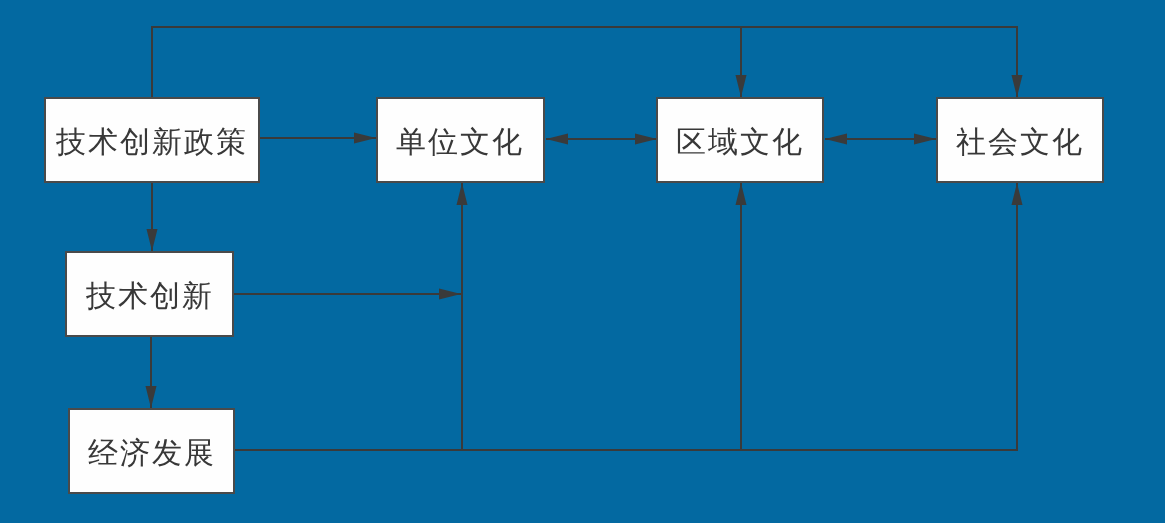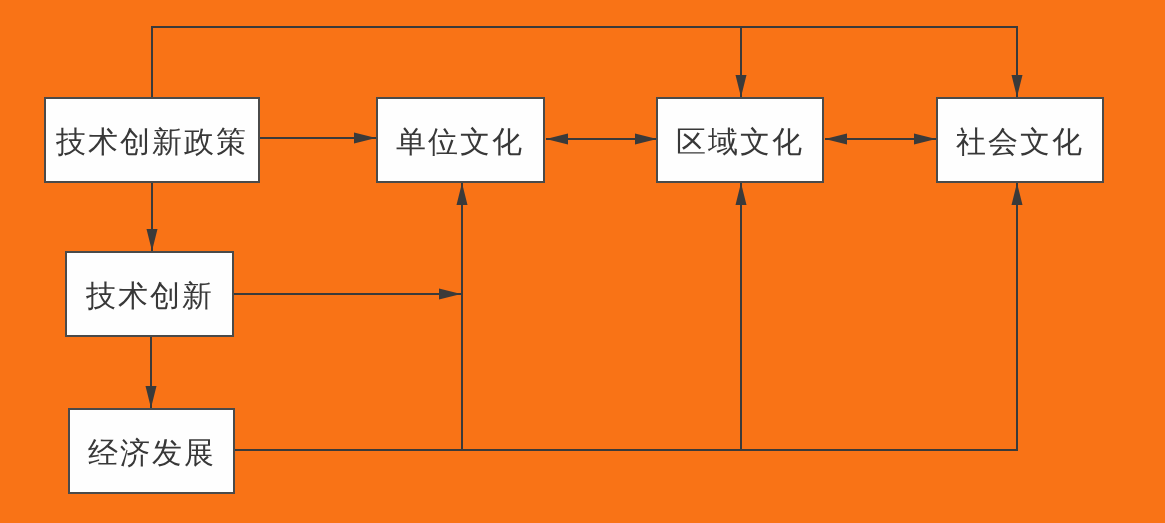--- a/index.html
+++ b/index.html
@@ -8,21 +8,21 @@
     background: #ffffff;
     width: 1165px;
     height: 523px;
     overflow: hidden;
     font-family: "DejaVu Serif", "Liberation Serif", serif;
   }
   .stage {
     position: relative;
     width: 1165px;
     height: 523px;
-    background: #f97316;
+    background: #0369a1;
   }
   svg { display: block; }
   .edge {
     fill: none;
     stroke: #3a3a3a;
     stroke-width: 2;
   }
   .node-box {
     fill: #fefefe;
     stroke: #4a4a4a;

